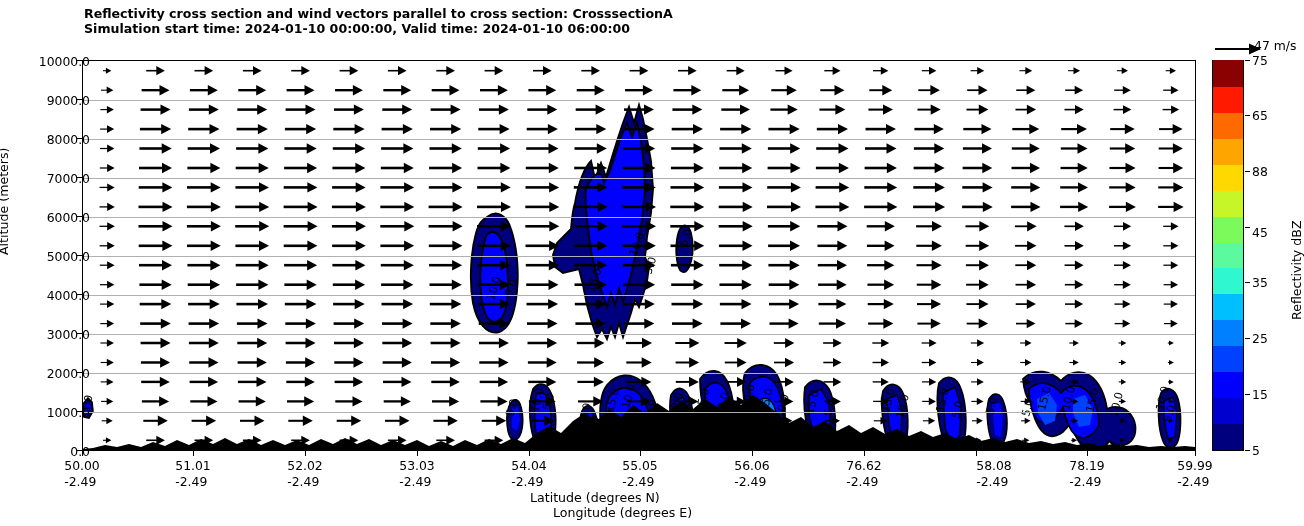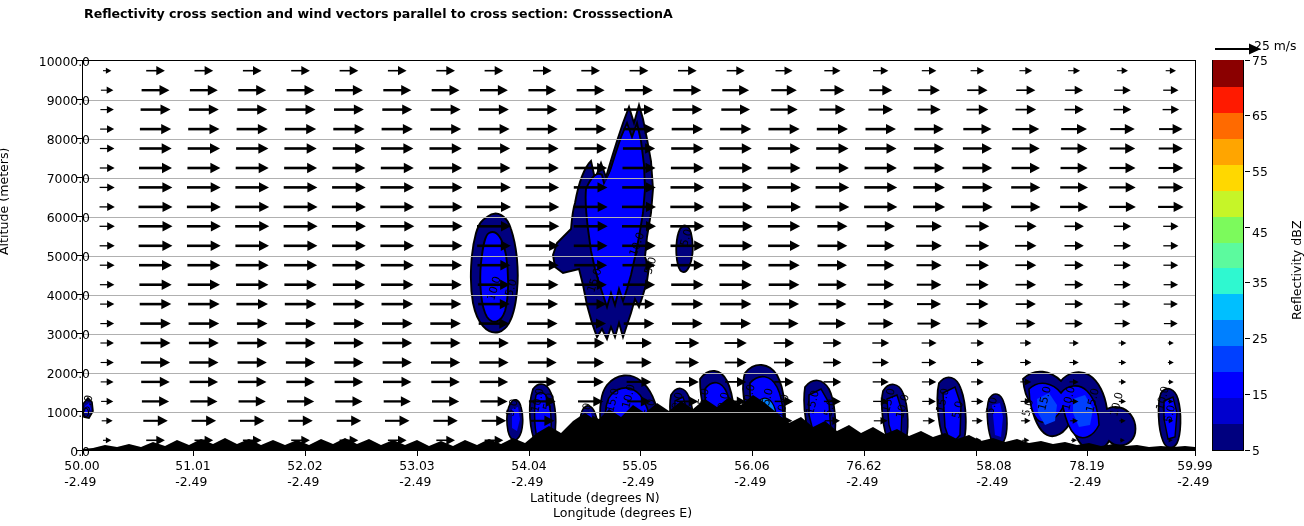--- a/index.html
+++ b/index.html
@@ -170,20 +170,21 @@
   }
   svg { display: block; }
 </style>
 </head>
 <body>
 
 <div id="figure">
 
   <div class="title-block">
     <span class="title-line">Reflectivity cross section and wind vectors parallel to cross section: CrosssectionA</span>
+    <span class="title-line">Simulation start time: 2024-01-10 00:00:00, Valid time: 2024-01-10 06:00:00</span>
   </div>
 
   <div id="plot-area">
 
     <div class="gridline" style="top:351px"></div>
     <div class="gridline" style="top:312px"></div>
     <div class="gridline" style="top:273px"></div>
     <div class="gridline" style="top:234px"></div>
     <div class="gridline" style="top:195px"></div>
     <div class="gridline" style="top:156px"></div>
@@ -1407,21 +1408,21 @@
       <div>-2.49</div>
     </div>
   </div>
   <div id="xlabel-lat">Latitude (degrees N)</div>
   <div id="xlabel-lon">Longitude (degrees E)</div>
 
   <svg id="refvec">
     <line x1="2" y1="11" x2="36" y2="11" stroke="#000" stroke-width="2"></line>
     <polygon points="36,5.5 48,11 36,16.5" fill="#000"></polygon>
   </svg>
-  <div id="refvec-label">25 m/s</div>
+  <div id="refvec-label">47 m/s</div>
 
   <div id="colorbar">
       <div class="cb-band" style="bottom: 0px; height: 26.5333px; background: rgb(0, 0, 127);"></div>
       <div class="cb-band" style="bottom: 25.9333px; height: 26.5333px; background: rgb(0, 0, 206);"></div>
       <div class="cb-band" style="bottom: 51.8667px; height: 26.5333px; background: rgb(0, 0, 255);"></div>
       <div class="cb-band" style="bottom: 77.8px; height: 26.5333px; background: rgb(0, 64, 255);"></div>
       <div class="cb-band" style="bottom: 103.733px; height: 26.5333px; background: rgb(0, 128, 255);"></div>
       <div class="cb-band" style="bottom: 129.667px; height: 26.5333px; background: rgb(0, 191, 255);"></div>
       <div class="cb-band" style="bottom: 155.6px; height: 26.5333px; background: rgb(47, 248, 208);"></div>
       <div class="cb-band" style="bottom: 181.533px; height: 26.5333px; background: rgb(92, 250, 158);"></div>
@@ -1438,21 +1439,21 @@
     <div class="cb-tick-label" style="top:450px">5</div>
     <div class="cb-tick-mark" style="top:394px"></div>
     <div class="cb-tick-label" style="top:394px">15</div>
     <div class="cb-tick-mark" style="top:338px"></div>
     <div class="cb-tick-label" style="top:338px">25</div>
     <div class="cb-tick-mark" style="top:282px"></div>
     <div class="cb-tick-label" style="top:282px">35</div>
     <div class="cb-tick-mark" style="top:227px"></div>
     <div class="cb-tick-label" style="top:232px">45</div>
     <div class="cb-tick-mark" style="top:171px"></div>
-    <div class="cb-tick-label" style="top:171px">55</div>
+    <div class="cb-tick-label" style="top:171px">88</div>
     <div class="cb-tick-mark" style="top:115px"></div>
     <div class="cb-tick-label" style="top:115px">65</div>
     <div class="cb-tick-mark" style="top:60px"></div>
     <div class="cb-tick-label" style="top:60px">75</div>
   </div>
   <div id="cb-title">Reflectivity dBZ</div>
 
 </div>
 
 </body></html>

